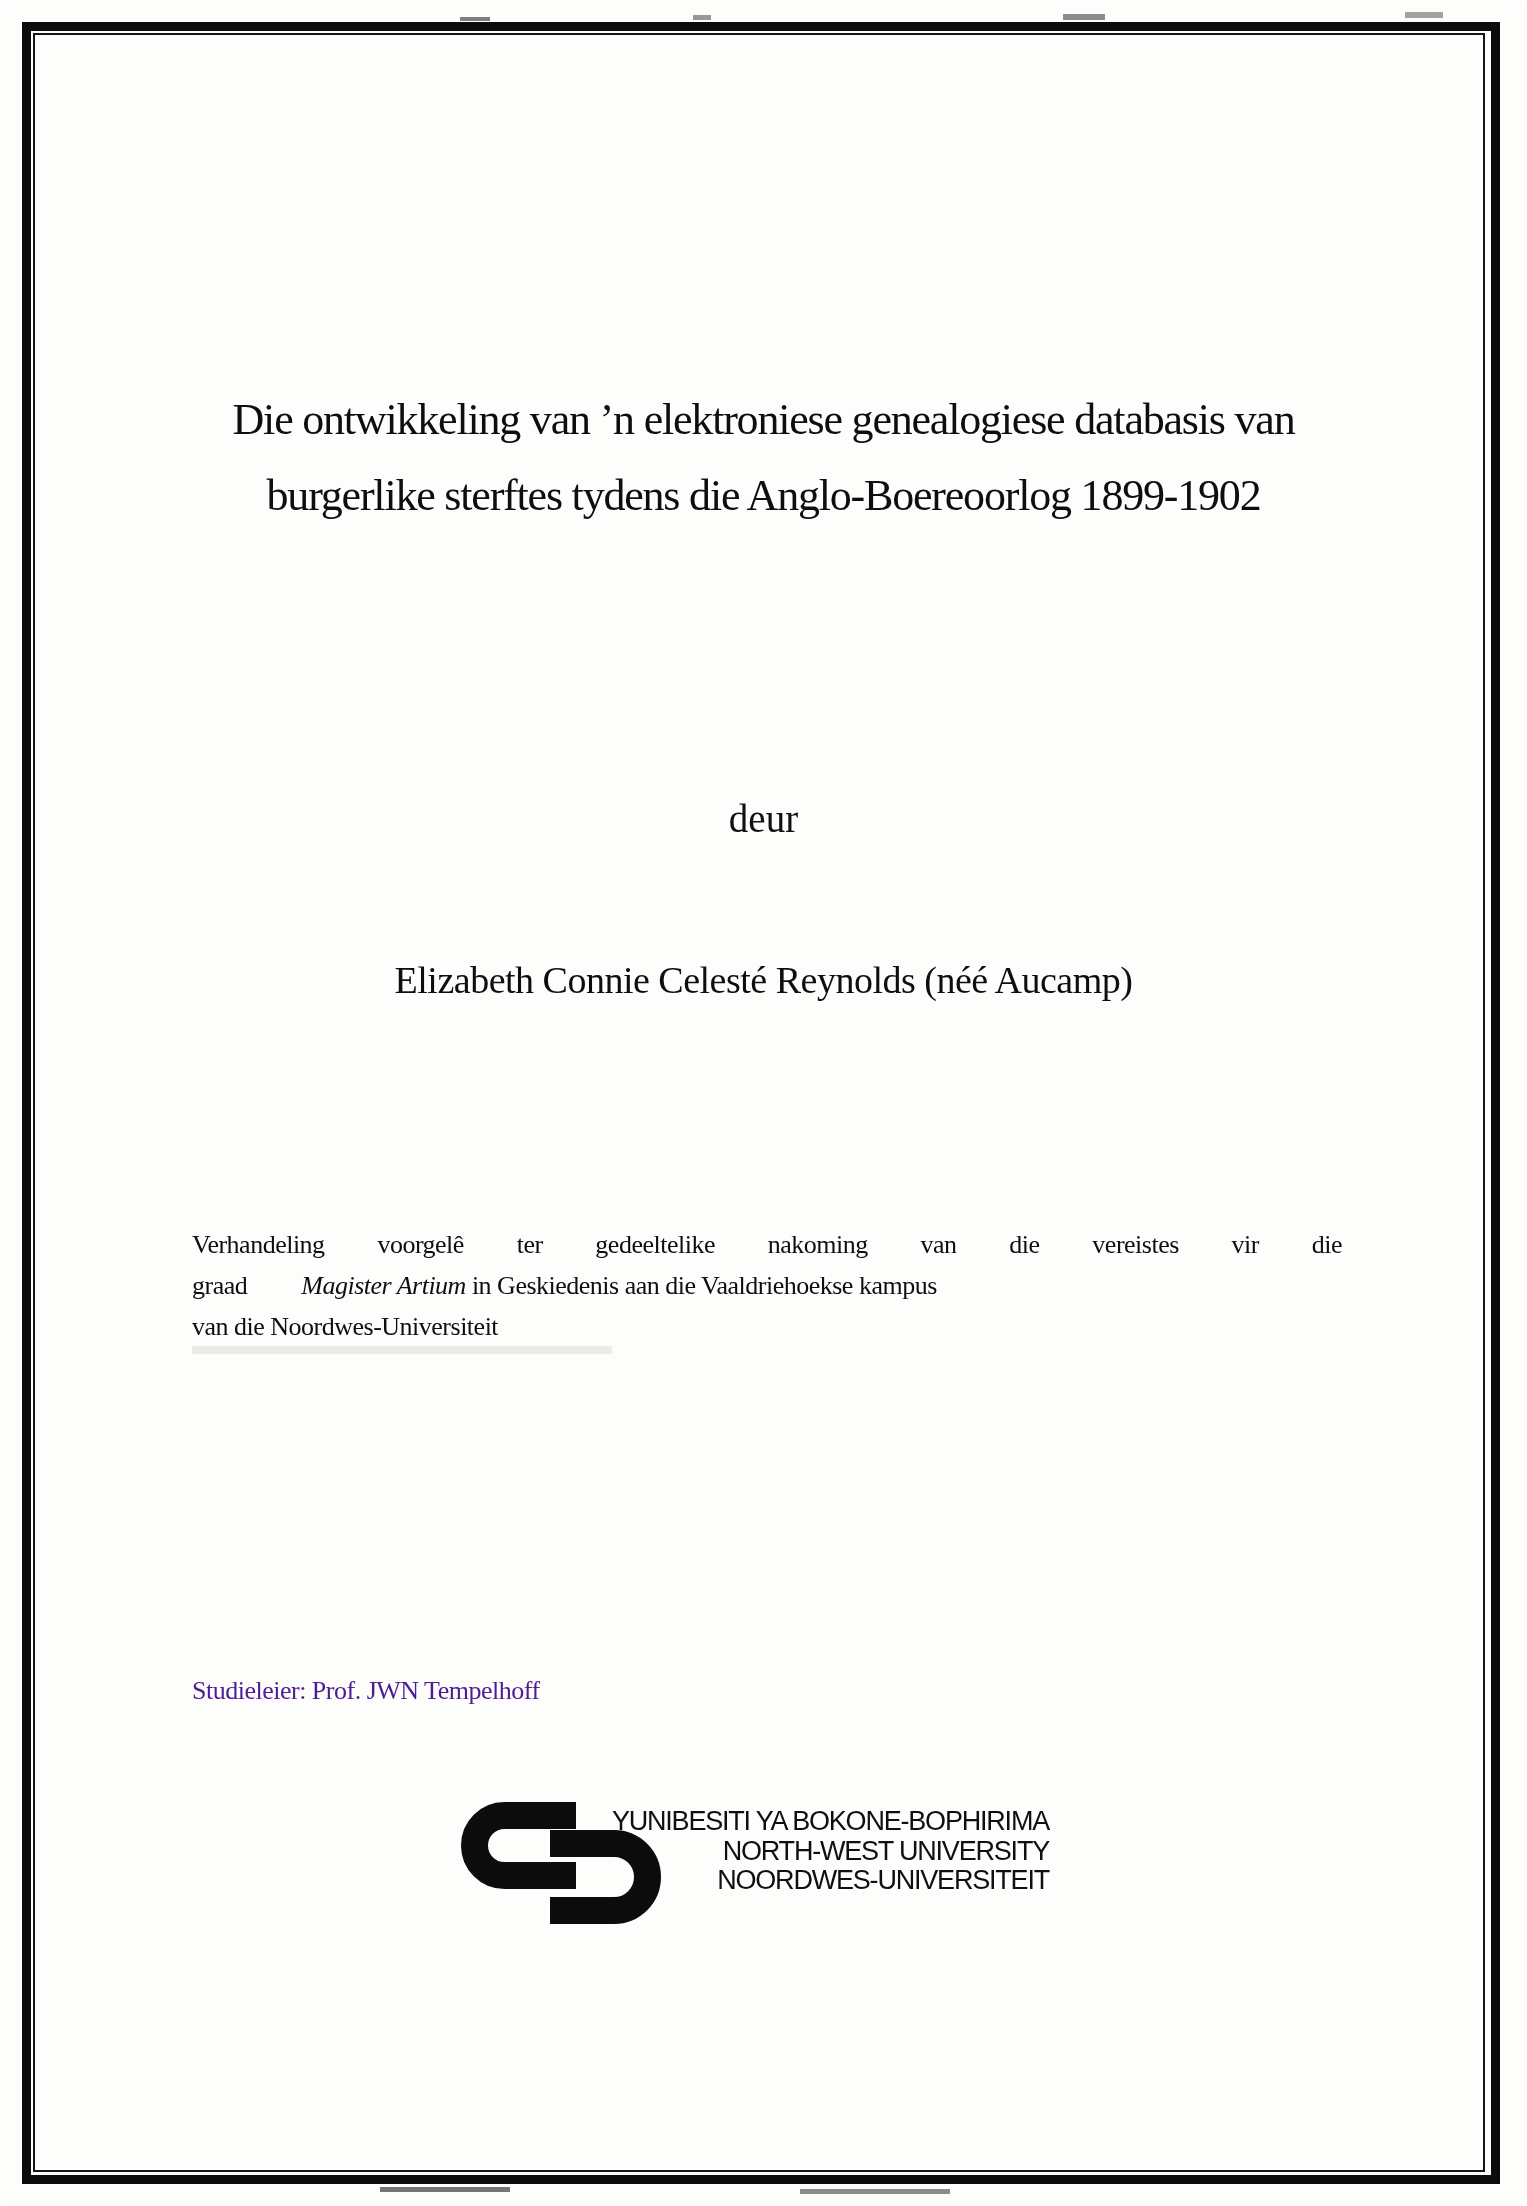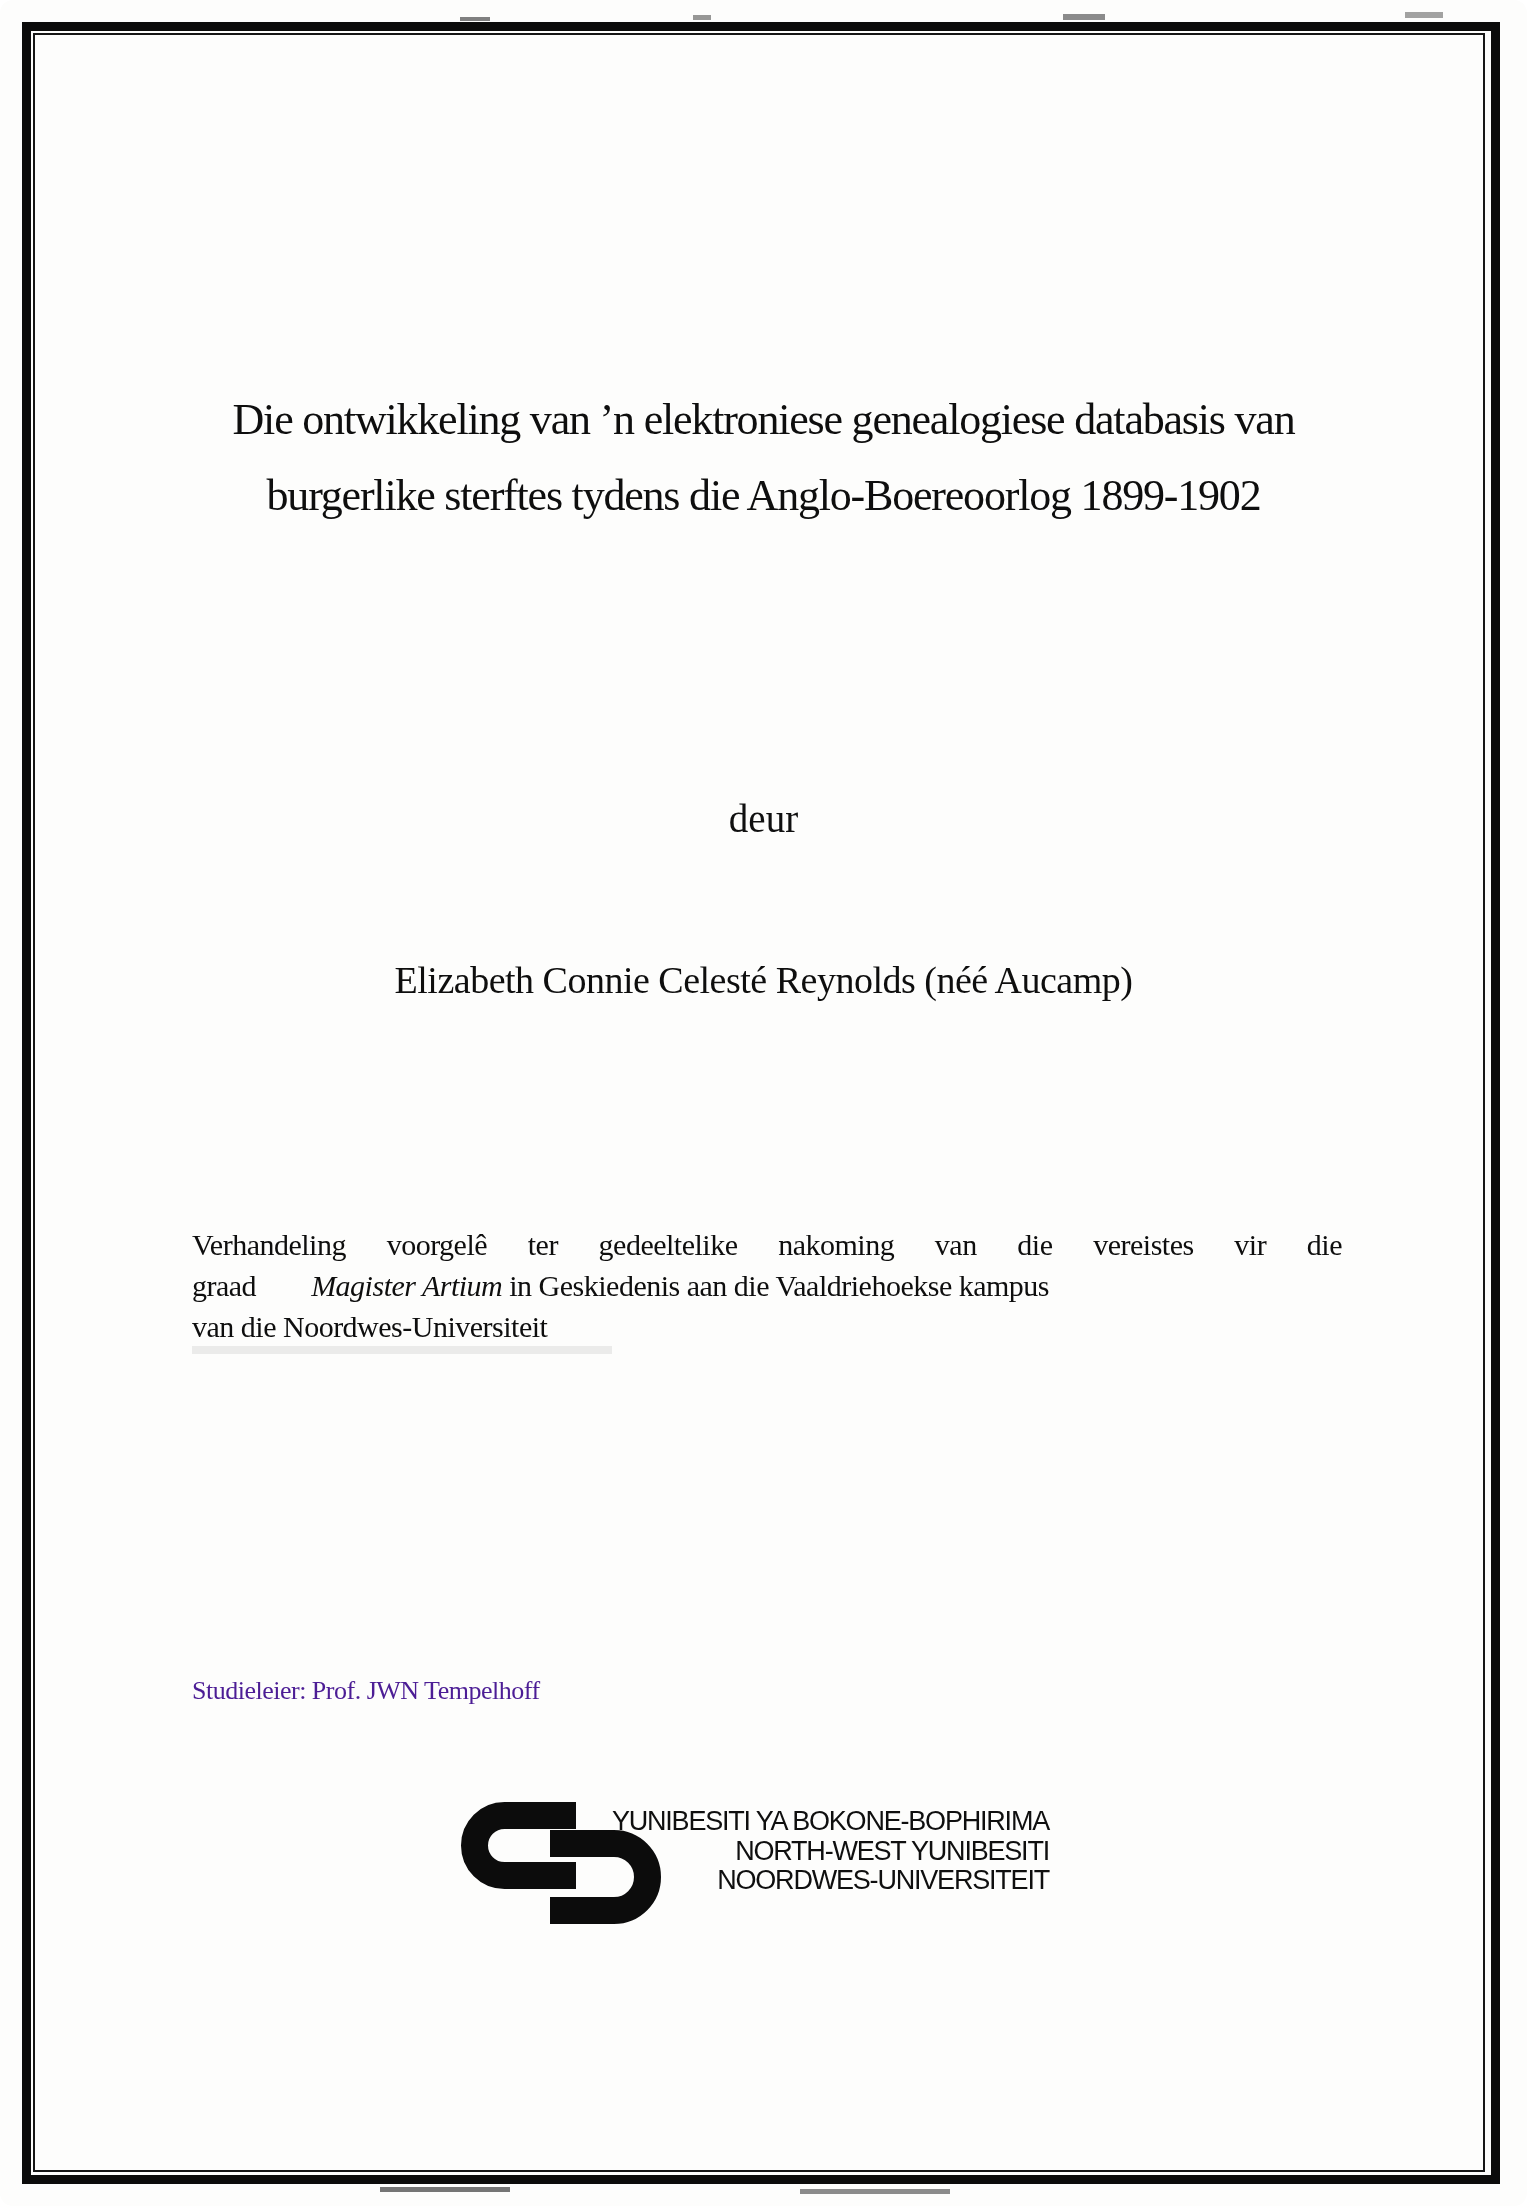--- a/index.html
+++ b/index.html
@@ -54,21 +54,21 @@
     font-size: 38px;
     line-height: 38px;
     letter-spacing: -0.5px;
     color: #0e0e0e;
   }
   .degree {
     position: absolute;
     left: 192px;
     top: 1224px;
     width: 1150px;
-    font-size: 30px;
+    font-size: 26px;
     line-height: 41px;
     letter-spacing: -0.5px;
     color: #0e0e0e;
   }
   .degree .justified-line {
     text-align: justify;
     text-align-last: justify;
   }
   .degree .ital { font-style: italic; margin-left: 48px; }
   .supervisor-block {
@@ -146,18 +146,18 @@
     <div>Studieleier: Prof. JWN Tempelhoff</div>
   </div>
 
   <div class="logo">
     <svg class="logo-mark" viewBox="0 0 207 127" aria-hidden="true">
       <path d="M 117,15.5 H 45.5 A 30,30 0 0 0 45.5,75.5 H 117" fill="none" stroke="#0c0c0c" stroke-width="27" stroke-linecap="butt"></path>
       <path d="M 91,43.5 H 155 A 33.5,33.5 0 0 1 155,110.5 H 91" fill="none" stroke="#0c0c0c" stroke-width="27" stroke-linecap="butt"></path>
     </svg>
     <div class="logo-text">
       <div>YUNIBESITI YA BOKONE-BOPHIRIMA</div>
-      <div>NORTH-WEST YUNIBESITI</div>
+      <div>NORTH-WEST UNIVERSITY</div>
       <div>NOORDWES-UNIVERSITEIT</div>
     </div>
   </div>
 
 </div>
 
 </body></html>

